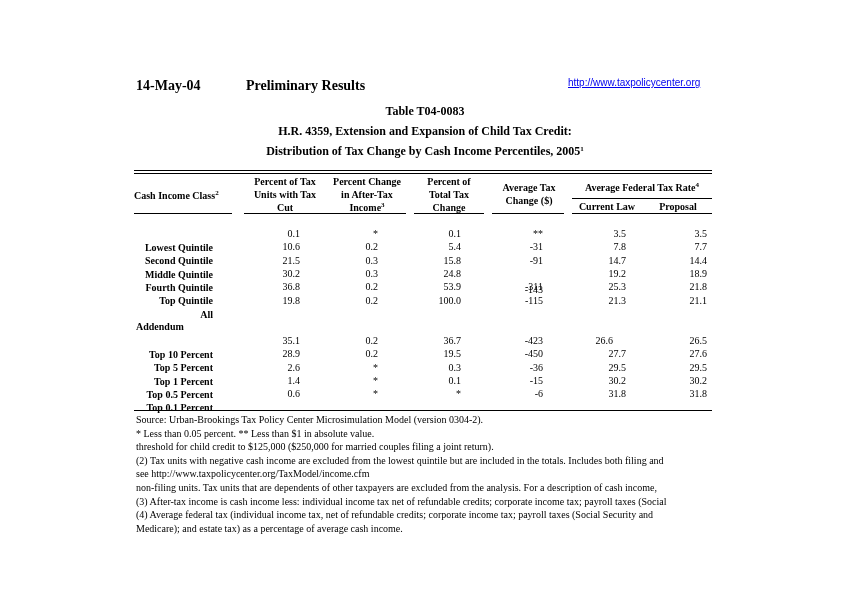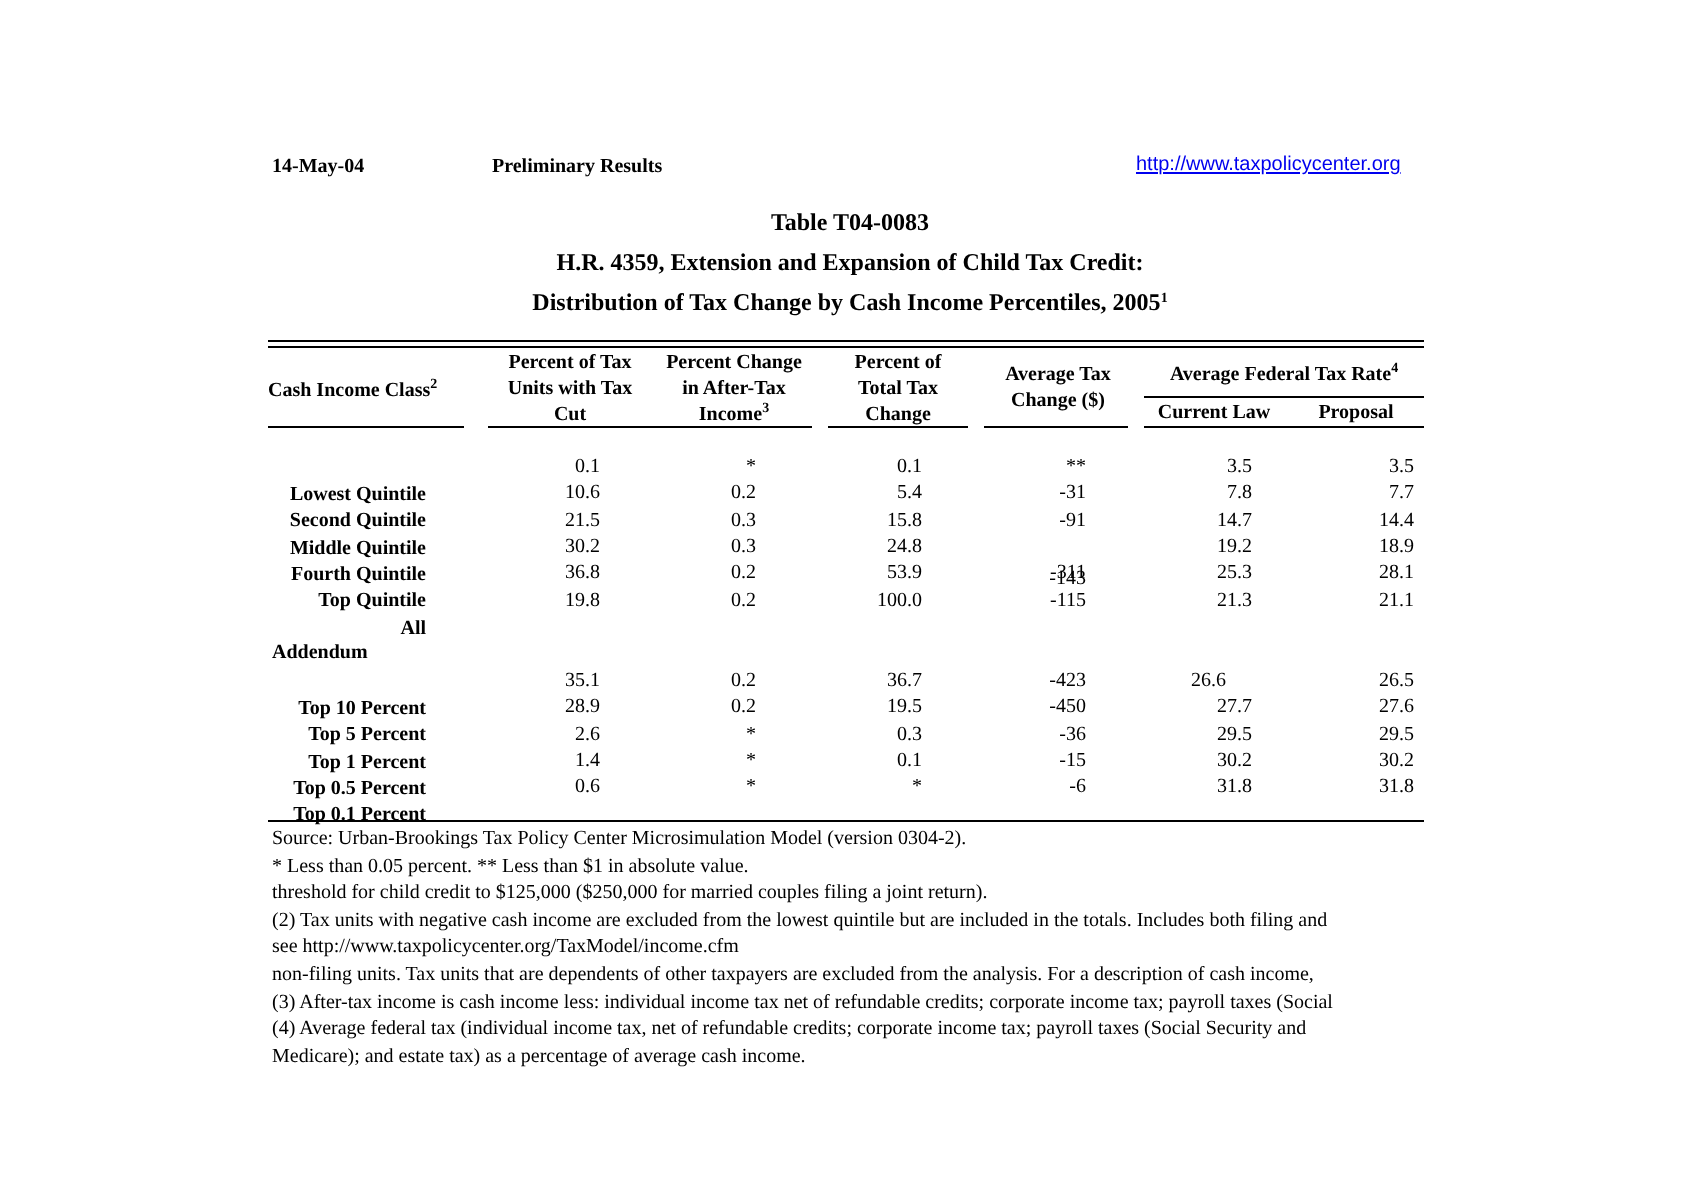--- a/index.html
+++ b/index.html
@@ -1,19 +1,19 @@
 <!DOCTYPE html>
 <html><head>
 <meta charset="utf-8">
 <style>
   html, body { margin:0; padding:0; background:#fff; }
   body { width:847px; height:601px; position:relative; overflow:hidden; color:#000;
          font-family:"Liberation Serif", serif; }
   .abs { position:absolute; }
-  .hdr { font-size:10px; font-weight:bold; top:78px; }
+  .hdr { font-size:14px; font-weight:bold; top:78px; }
   .url { left:568px; top:77px; font-family:"Liberation Sans", sans-serif; font-size:10px; color:#0000ee; text-decoration:underline; }
   .title { left:130px; width:590px; text-align:center; font-weight:bold; font-size:12px; }
   .rule { background:#000; height:1px; }
   .colhead { font-weight:bold; font-size:10px; text-align:center; line-height:13px; }
   sup { font-size:7px; vertical-align:4px; line-height:0; }
   .row { position:absolute; left:0; width:847px; height:13px; font-size:10px; line-height:13px; }
   .lbl { position:absolute; font-weight:bold; text-align:right;margin-top:14px; }
   .cell { position:absolute; text-align:right; }
   .notes { left:136px; top:413px; width:580px; font-size:10px; line-height:13.6px; }
   .notes div { white-space:nowrap; }
@@ -100,21 +100,21 @@
       <div class="cell" style="right: 221px;">19.2</div>
       <div class="cell" style="right: 140px;">18.9</div>
     </div>
     <div class="row" style="top: 280.2px;">
       <div class="lbl" style="right: 634px;">Top Quintile</div>
       <div class="cell" style="right: 547px;">36.8</div>
       <div class="cell" style="right: 469px;">0.2</div>
       <div class="cell" style="right: 386px;">53.9</div>
       <div class="cell" style="right: 304px;">-311</div>
       <div class="cell" style="right: 221px;">25.3</div>
-      <div class="cell" style="right: 140px;">28.1</div>
+      <div class="cell" style="right: 140px;">21.8</div>
     </div>
     <div class="row" style="top: 293.5px;">
       <div class="lbl" style="right: 634px;">All</div>
       <div class="cell" style="right: 547px;">19.8</div>
       <div class="cell" style="right: 469px;">0.2</div>
       <div class="cell" style="right: 386px;">100.0</div>
       <div class="cell" style="right: 304px;">-115</div>
       <div class="cell" style="right: 221px;">21.3</div>
       <div class="cell" style="right: 140px;">21.1</div>
     </div>

